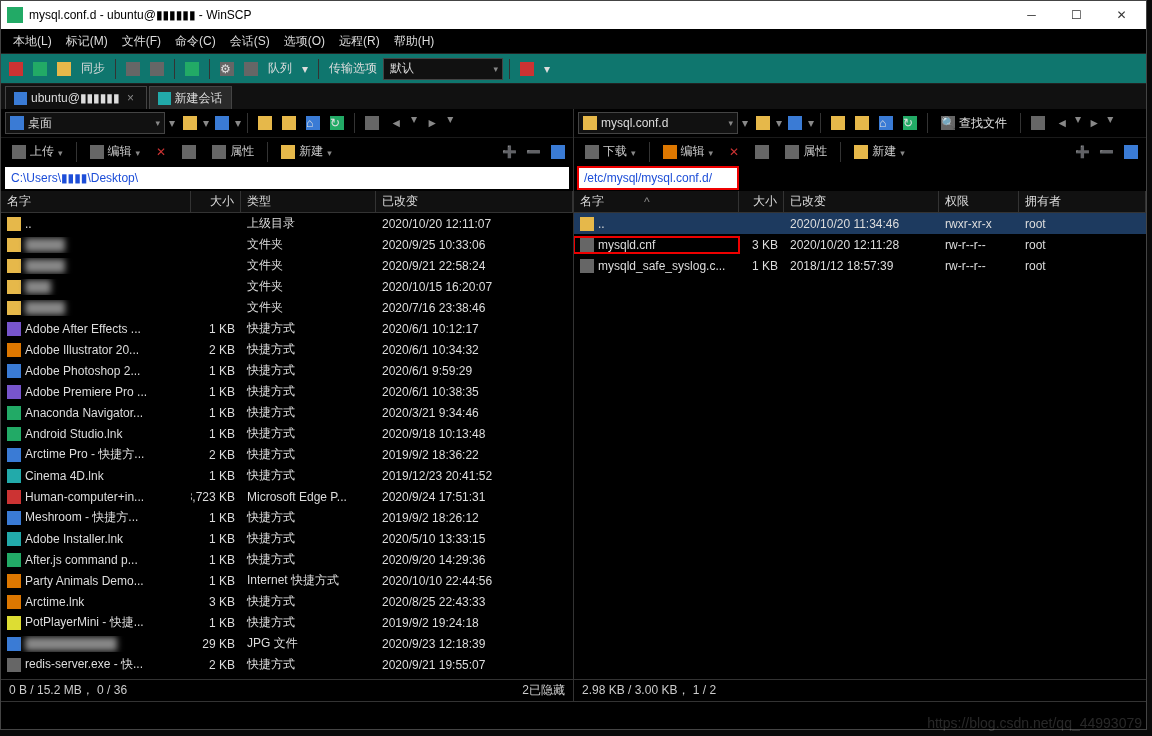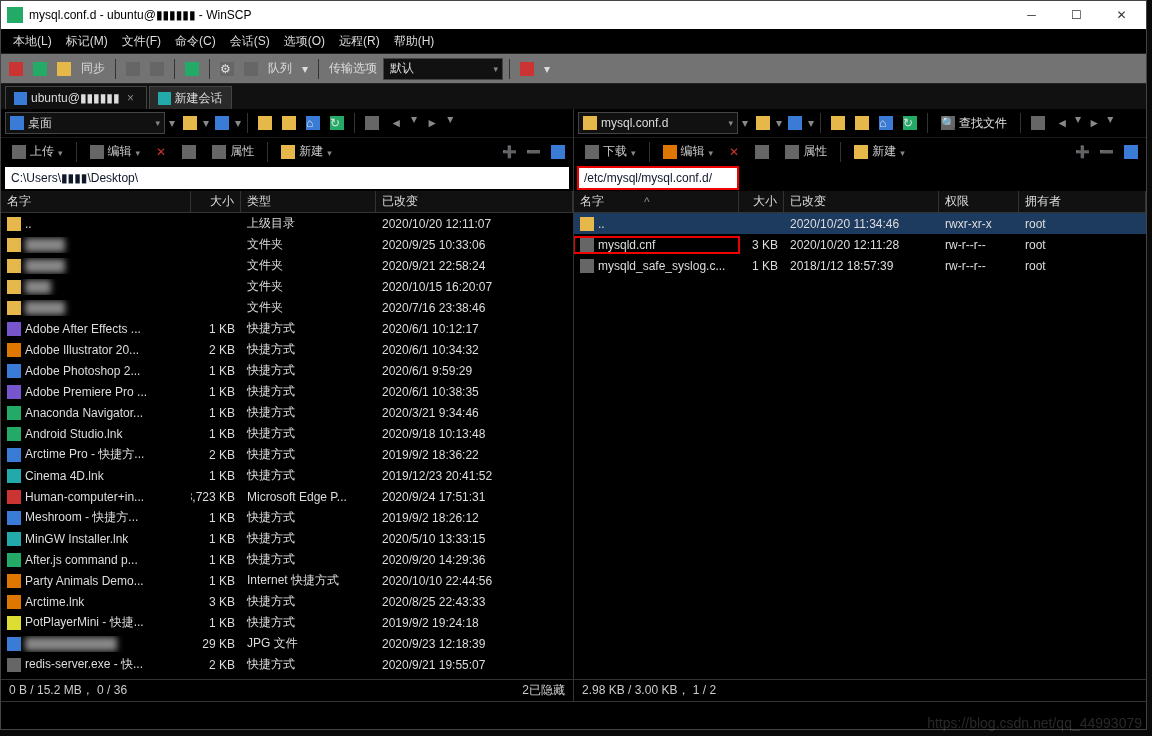--- a/index.html
+++ b/index.html
@@ -5,42 +5,42 @@
 * { margin: 0; padding: 0; box-sizing: border-box; font-family: "Microsoft YaHei", Arial, sans-serif; font-size: 12px; }
 body { background: #0a0a0a; width: 1152px; height: 736px; overflow: hidden; color: #e0e0e0; }
 .window { width: 1147px; height: 730px; background: #1a1a1a; border: 1px solid #444; display: flex; flex-direction: column; }
 .titlebar { height: 28px; background: #fff; display: flex; align-items: center; padding: 0 2px; color: #000; }
 .titlebar .ticon { width: 16px; height: 16px; margin: 0 6px 0 4px; background: #2a6; }
 .titlebar .ttext { flex: 1; font-size: 12px; }
 .titlebar .wbtns { display: flex; }
 .titlebar .wbtn { width: 45px; height: 28px; display: flex; align-items: center; justify-content: center; color: #333; }
 .menubar { height: 24px; background: #000; display: flex; align-items: center; padding: 0 6px; gap: 2px; }
 .menubar .mitem { padding: 2px 6px; color: #ddd; cursor: default; }
-.toolbar { height: 30px; background: #737373; display: flex; align-items: center; padding: 2px 4px; gap: 2px; border-top: 1px solid #222; }
+.toolbar { height: 30px; background: #0f766e; display: flex; align-items: center; padding: 2px 4px; gap: 2px; border-top: 1px solid #222; }
 .tbtn { width: 22px; height: 22px; display: flex; align-items: center; justify-content: center; border: 1px solid transparent; }
 .tbtn .ic { width: 14px; height: 14px; }
 .sep { width: 1px; height: 20px; background: #333; margin: 0 4px; }
 .tlabel { color: #ddd; padding: 0 4px; }
 .combo { height: 22px; background: #111; border: 1px solid #444; padding: 0 18px 0 6px; color: #ddd; display: flex; align-items: center; min-width: 120px; position: relative; }
 .combo::after { content: "▾"; position: absolute; right: 4px; color: #888; font-size: 9px; }
 .tabs { height: 26px; background: #111; display: flex; align-items: flex-end; padding: 0 4px; border-top: 1px solid #222; }
 .tab { height: 23px; background: #2a2a2a; border: 1px solid #444; border-bottom: none; display: flex; align-items: center; padding: 0 8px; gap: 4px; color: #ddd; margin-right: 2px; }
 .tab.active { background: #111; }
 .tab .tic { width: 13px; height: 13px; }
 .tab .tx { width: 14px; text-align: center; color: #888; }
 .panes { flex: 1; display: flex; background: #000; }
 .pane { flex: 1; display: flex; flex-direction: column; border-right: 1px solid #333; min-width: 0; }
 .pane:last-child { border-right: none; }
 .navbar { height: 28px; display: flex; align-items: center; padding: 2px 4px; gap: 2px; background: #000; }
 .navcombo { height: 22px; background: #111; border: 1px solid #444; padding: 0 18px 0 4px; color: #ddd; display: flex; align-items: center; flex: 0 0 auto; min-width: 160px; position: relative; gap: 4px; }
 .navcombo::after { content: "▾"; position: absolute; right: 4px; color: #888; font-size: 9px; }
 .actbar { height: 28px; display: flex; align-items: center; padding: 2px 4px; gap: 2px; background: #000; border-top: 1px solid #1a1a1a; }
 .actbtn { height: 22px; display: flex; align-items: center; padding: 0 6px; gap: 4px; color: #ccc; border: 1px solid transparent; }
 .actbtn .dd::after { content: " ▾"; font-size: 9px; color: #888; }
-.pathbar { height: 22px; background: #fff; color: #0f172a; display: flex; align-items: center; padding: 0 6px; margin: 2px 4px; }
+.pathbar { height: 22px; background: #fff; color: #1d4ed8; display: flex; align-items: center; padding: 0 6px; margin: 2px 4px; }
 .pathbar.hlwide { outline: 2px solid #e00; outline-offset: -1px; }
 .listhead { height: 22px; background: #111; display: flex; align-items: center; border-bottom: 1px solid #333; }
 .listhead .col { padding: 2px 6px; border-right: 1px solid #333; color: #ddd; display: flex; align-items: center; }
 .listbody { flex: 1; overflow: auto; background: #000; }
 .row { height: 21px; display: flex; align-items: center; color: #ddd; }
 .row .cell { padding: 1px 6px; white-space: nowrap; overflow: hidden; text-overflow: ellipsis; display:flex; align-items:center; gap:4px; }
 .row .fic { width: 14px; height: 14px; flex:0 0 14px; }
 .row.sel { background: #1d3a5f; }
 .row.hlbox .namecell { outline: 2px solid #e00; outline-offset: -1px; }
 .statusbar { height: 22px; background: #000; color: #ccc; display: flex; align-items: center; padding: 0 8px; border-top: 1px solid #333; }
@@ -356,21 +356,21 @@
               <span class="fic ic-blue"></span>
               <span>Meshroom - 快捷方...</span>
             </div>
             <div class="cell" style="width:50px;justify-content:flex-end">1 KB</div>
             <div class="cell" style="width:135px">快捷方式</div>
             <div class="cell" style="flex:1">2019/9/2  18:26:12</div>
           </div>
           <div class="row">
             <div class="cell" style="width:190px">
               <span class="fic ic-teal"></span>
-              <span>MinGW Installer.lnk</span>
+              <span>Adobe Installer.lnk</span>
             </div>
             <div class="cell" style="width:50px;justify-content:flex-end">1 KB</div>
             <div class="cell" style="width:135px">快捷方式</div>
             <div class="cell" style="flex:1">2020/5/10  13:33:15</div>
           </div>
           <div class="row">
             <div class="cell" style="width:190px">
               <span class="fic ic-green"></span>
               <span>After.js command p...</span>
             </div>

